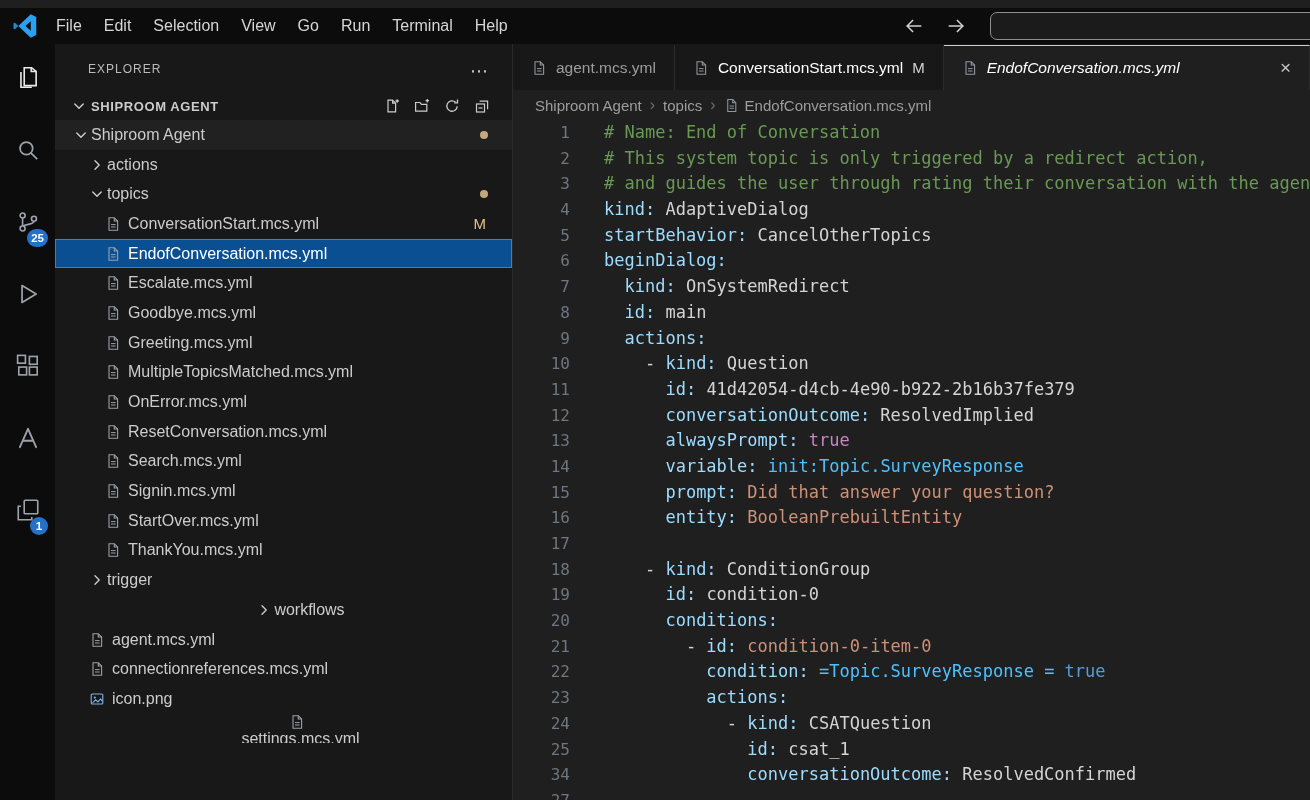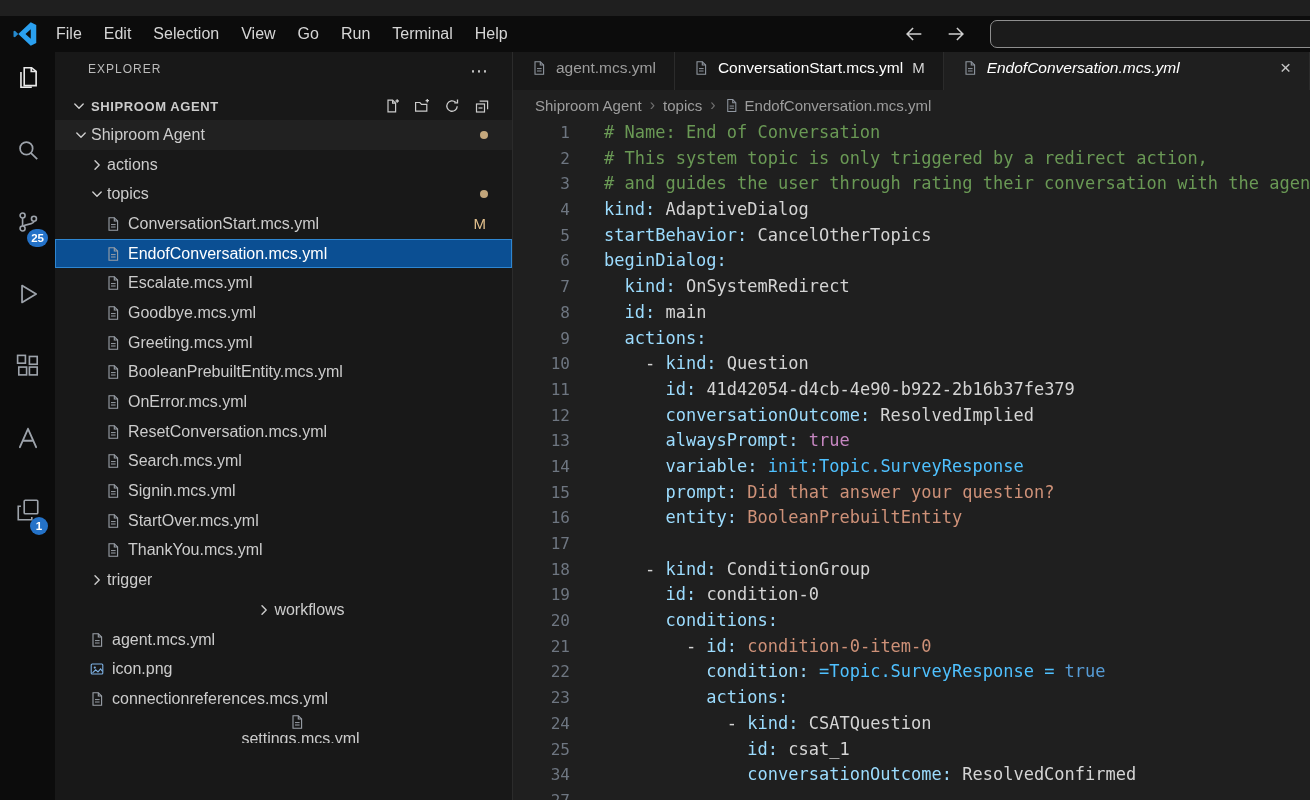--- a/index.html
+++ b/index.html
@@ -7,21 +7,21 @@
   body {
     position: relative; overflow: hidden;
     background: #1f1f1f;
     font-family: "Liberation Sans", sans-serif;
     -webkit-font-smoothing: antialiased;
   }
   .app { position:absolute; inset:0; }
 
   
   .titlebar {
-    position:absolute; left:0; top:16px; width:1310px; height:36px;
+    position:absolute; left:0; top:8px; width:1310px; height:36px;
     background:#0c0c0c; display:flex; align-items:center; z-index:6;
   }
   .logo { width:24px; height:24px; margin-left:13px; margin-right:8px; flex:none; display:flex; }
   .logo svg { width:24px; height:24px; }
   .menu-bar { display:flex; height:100%; align-items:center; }
   .menu-item { padding:0 11px; color:#d6d6d6; font-size:16px; height:100%; display:flex; align-items:center; cursor:default; }
   .nav-arrows { position:absolute; left:903px; top:0; height:36px; display:flex; gap:20px; align-items:center; color:#cfcfcf; }
   .navbtn { width:22px; height:22px; display:flex; }
   .navbtn svg { width:22px; height:22px; }
   .command-center {
@@ -336,21 +336,21 @@
           <span class="tree-label">Greeting.mcs.yml</span>
         </div>
         <div class="tree-row" style="padding-left: 50px;">
           <span class="fileicon">
             <svg viewBox="0 0 16 16" fill="none" stroke="currentColor" stroke-width="1.1">
               <path d="M4 1.7h5.3L12.6 5v9.3H4z"></path>
               <path d="M9.3 1.7V5h3.3"></path>
               <path d="M6 8.6h4.6M6 11h4.6" stroke-width="1"></path>
             </svg>
           </span>
-          <span class="tree-label">BooleanPrebuiltEntity.mcs.yml</span>
+          <span class="tree-label">MultipleTopicsMatched.mcs.yml</span>
         </div>
         <div class="tree-row" style="padding-left: 50px;">
           <span class="fileicon">
             <svg viewBox="0 0 16 16" fill="none" stroke="currentColor" stroke-width="1.1">
               <path d="M4 1.7h5.3L12.6 5v9.3H4z"></path>
               <path d="M9.3 1.7V5h3.3"></path>
               <path d="M6 8.6h4.6M6 11h4.6" stroke-width="1"></path>
             </svg>
           </span>
           <span class="tree-label">OnError.mcs.yml</span>
@@ -425,38 +425,38 @@
           <span class="fileicon">
             <svg viewBox="0 0 16 16" fill="none" stroke="currentColor" stroke-width="1.1">
               <path d="M4 1.7h5.3L12.6 5v9.3H4z"></path>
               <path d="M9.3 1.7V5h3.3"></path>
               <path d="M6 8.6h4.6M6 11h4.6" stroke-width="1"></path>
             </svg>
           </span>
           <span class="tree-label">agent.mcs.yml</span>
         </div>
         <div class="tree-row" style="padding-left: 34px;">
+          <span class="fileicon">
+            <svg viewBox="0 0 16 16" fill="none" stroke="currentColor" stroke-width="1.1">
+              <path d="M4 1.7h5.3L12.6 5v9.3H4z"></path>
+              <path d="M9.3 1.7V5h3.3"></path>
+              <path d="M6 8.6h4.6M6 11h4.6" stroke-width="1"></path>
+            </svg>
+          </span>
+          <span class="tree-label">connectionreferences.mcs.yml</span>
+        </div>
+        <div class="tree-row" style="padding-left: 34px;">
           <span class="fileicon img">
             <svg viewBox="0 0 16 16" fill="none" stroke="currentColor" stroke-width="1.1">
               <rect x="2.2" y="3" width="11.6" height="10" rx="1"></rect>
               <circle cx="5.8" cy="6.6" r="1.1" fill="currentColor" stroke="none"></circle>
               <path d="M3.5 11.8l3.2-3 2.3 2.1 2.6-3 1.9 2.6"></path>
             </svg>
           </span>
           <span class="tree-label">icon.png</span>
-        </div>
-        <div class="tree-row" style="padding-left: 34px;">
-          <span class="fileicon">
-            <svg viewBox="0 0 16 16" fill="none" stroke="currentColor" stroke-width="1.1">
-              <path d="M4 1.7h5.3L12.6 5v9.3H4z"></path>
-              <path d="M9.3 1.7V5h3.3"></path>
-              <path d="M6 8.6h4.6M6 11h4.6" stroke-width="1"></path>
-            </svg>
-          </span>
-          <span class="tree-label">connectionreferences.mcs.yml</span>
         </div>
         <div class="tree-row" style="padding-left: 34px; flex-direction: column;">
           <span class="fileicon">
             <svg viewBox="0 0 16 16" fill="none" stroke="currentColor" stroke-width="1.1">
               <path d="M4 1.7h5.3L12.6 5v9.3H4z"></path>
               <path d="M9.3 1.7V5h3.3"></path>
               <path d="M6 8.6h4.6M6 11h4.6" stroke-width="1"></path>
             </svg>
           </span>
           <span class="tree-label">settings.mcs.yml</span>

